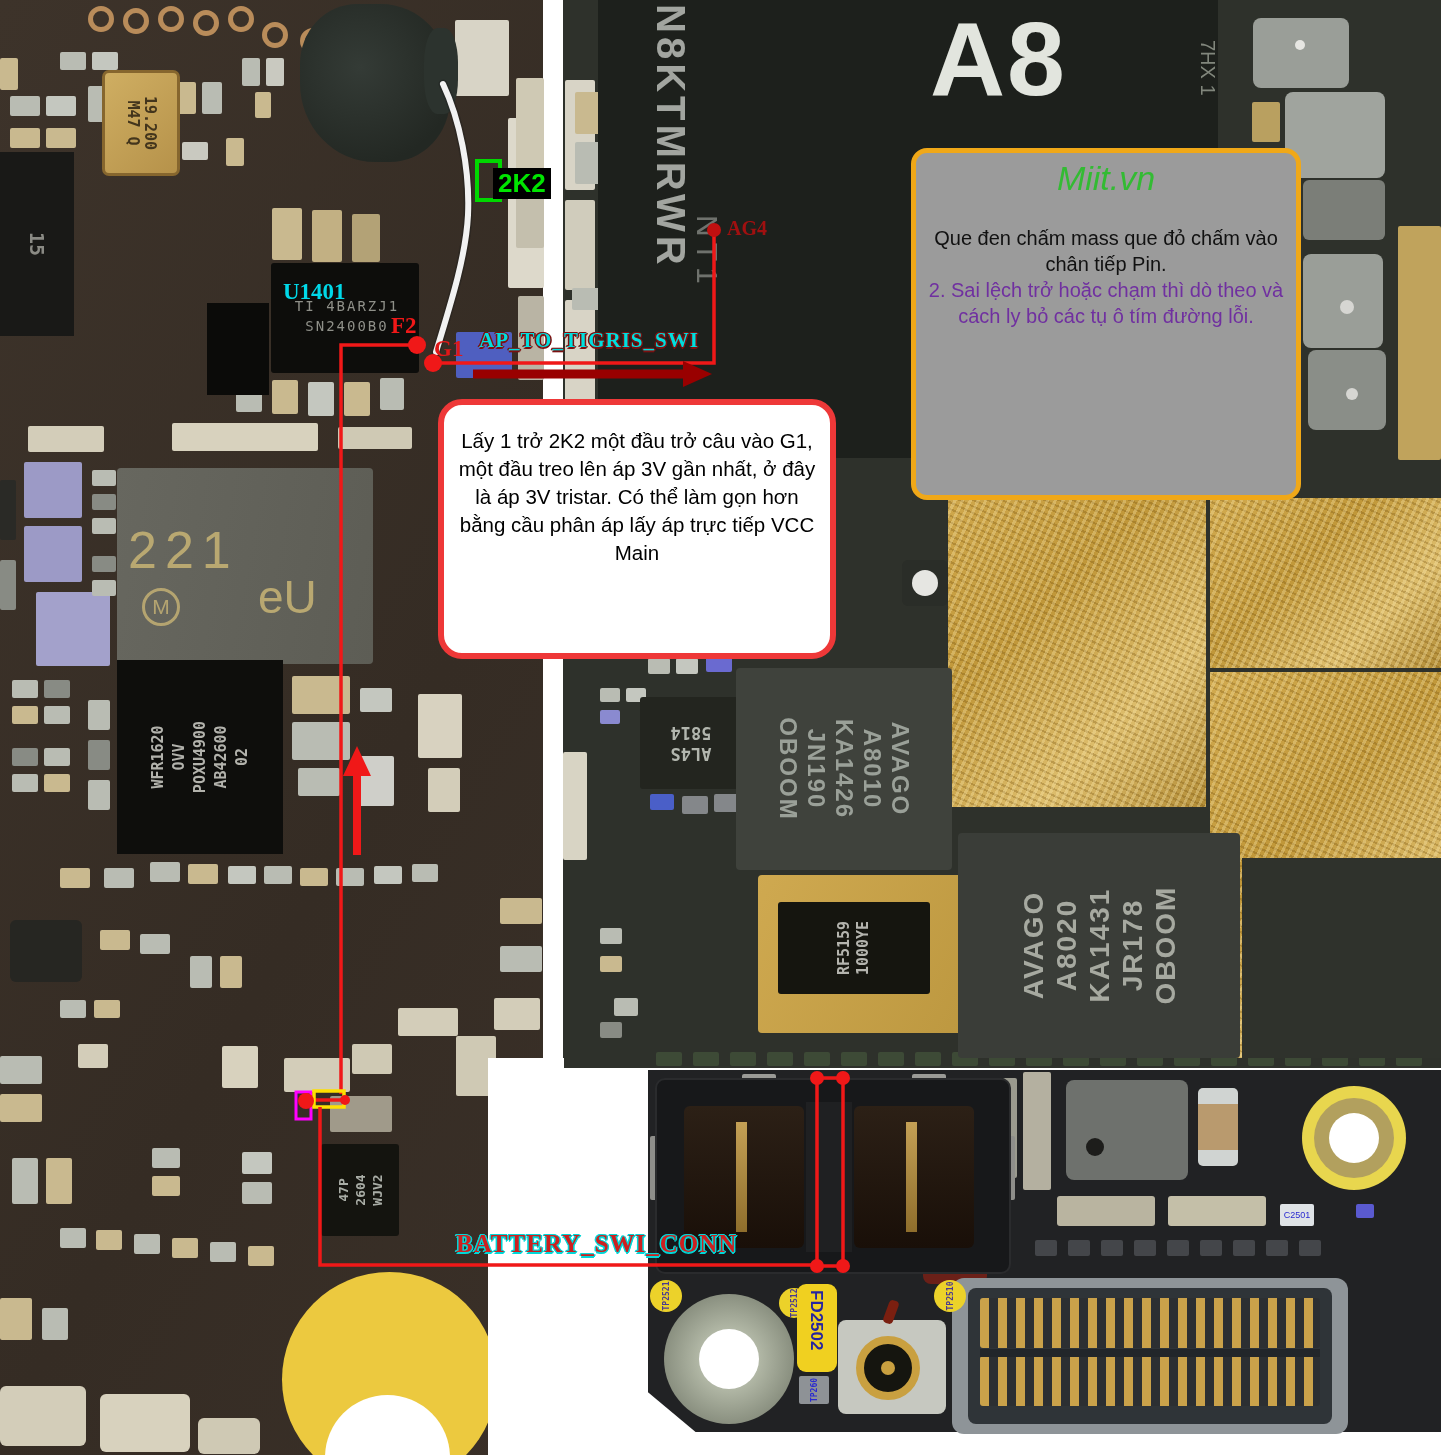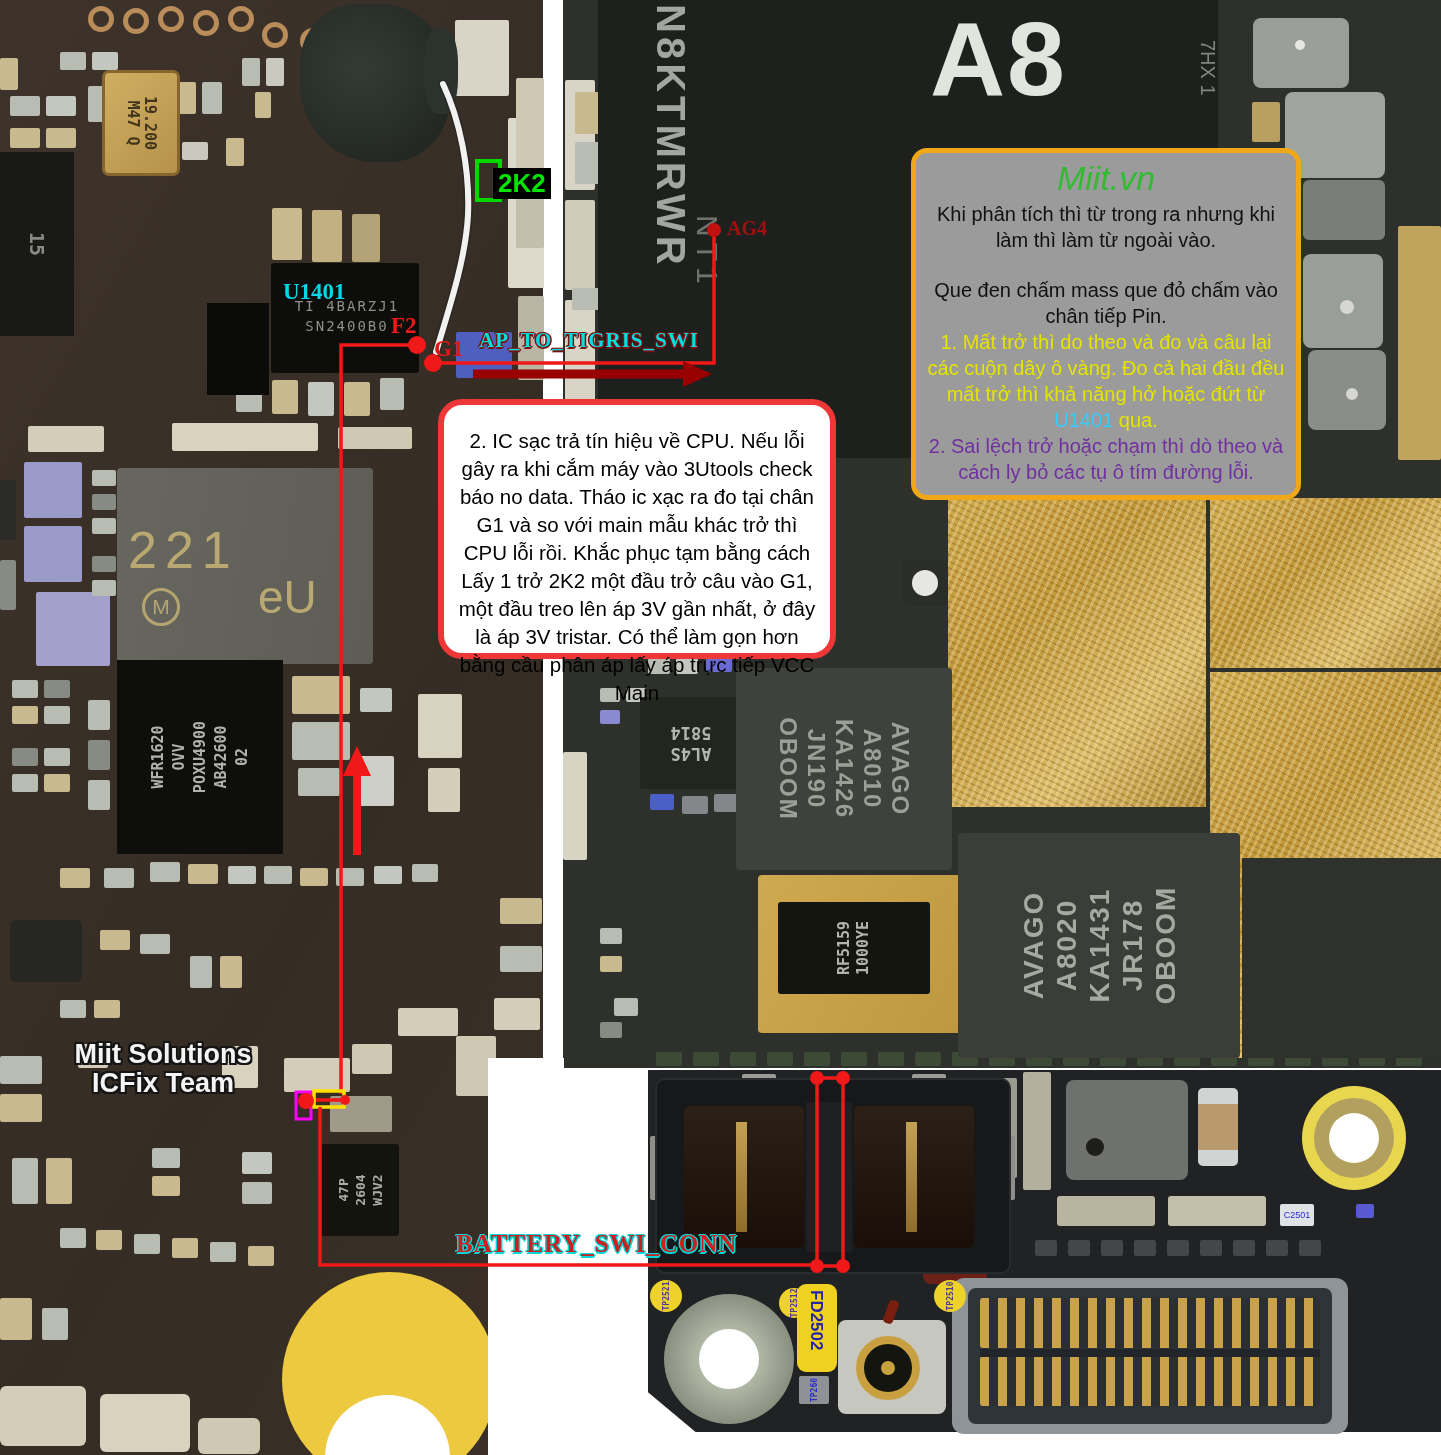--- a/index.html
+++ b/index.html
@@ -454,33 +454,26 @@
   <div class="abs" style="left:493px;top:168px;background:#000;padding:0 5px;font-size:26px;font-weight:bold;color:#00e400;">
     <span>2K2</span>
   </div>
   <div class="netlabel" style="left:283px;top:279px;font-size:23px;color:#00d8e8;">U1401</div>
   <div class="netlabel" style="left:391px;top:313px;font-size:23px;color:#f01818;">F2</div>
   <div class="netlabel" style="left:434px;top:336px;font-size:23px;color:#e01818;">G1</div>
   <div class="netlabel" style="left:727px;top:217px;font-size:20px;color:#a01010;">AG4</div>
   <div class="netlabel outline-darkred" style="left:479px;top:328px;font-size:21px;letter-spacing:1px;">AP_TO_TIGRIS_SWI</div>
   <div class="netlabel outline-cyan" style="left:456px;top:1230px;font-size:25px;letter-spacing:1px;">BATTERY_SWI_CONN</div>
 
-  <div class="watermark">
-    <div>Miit Solutions</div>
-    <div>ICFix Team</div>
-  </div>
 
   <div class="notebox" id="note2" style="left:438px;top:399px;width:398px;height:260px;">
-    <div>2. IC sạc trả tín hiệu về CPU. Nếu lỗi gây ra khi cắm máy vào 3Utools check báo no data. Tháo ic xạc ra đo tại chân G1 và so với main mẫu khác trở thì CPU lỗi rồi. Khắc phục tạm bằng cách</div>
     <div>Lấy 1 trở 2K2 một đầu trở câu vào G1, một đầu treo lên áp 3V gần nhất, ở đây là áp 3V tristar. Có thể làm gọn hơn bằng cầu phân áp lấy áp trực tiếp VCC Main</div>
   </div>
 
   <div id="infobox">
     <div class="title">Miit.vn</div>
-    <div class="black">Khi phân tích thì từ trong ra nhưng khi làm thì làm từ ngoài vào.</div>
     <div class="gap"></div>
     <div class="black">Que đen chấm mass que đỏ chấm vào chân tiếp Pin.</div>
-    <div class="yellow"><span>1. Mất trở thì do theo và đo và câu lại các cuộn dây ô vàng. Đo cả hai đầu đều mất trở thì khả năng hở hoặc đứt từ </span><span class="cyanref">U1401</span><span> qua.</span></div>
     <div class="purple">2. Sai lệch trở hoặc chạm thì dò theo và cách ly bỏ các tụ ô tím đường lỗi.</div>
     <div class="gap"></div>
   </div>
 
 </div>
 
 </body></html>

